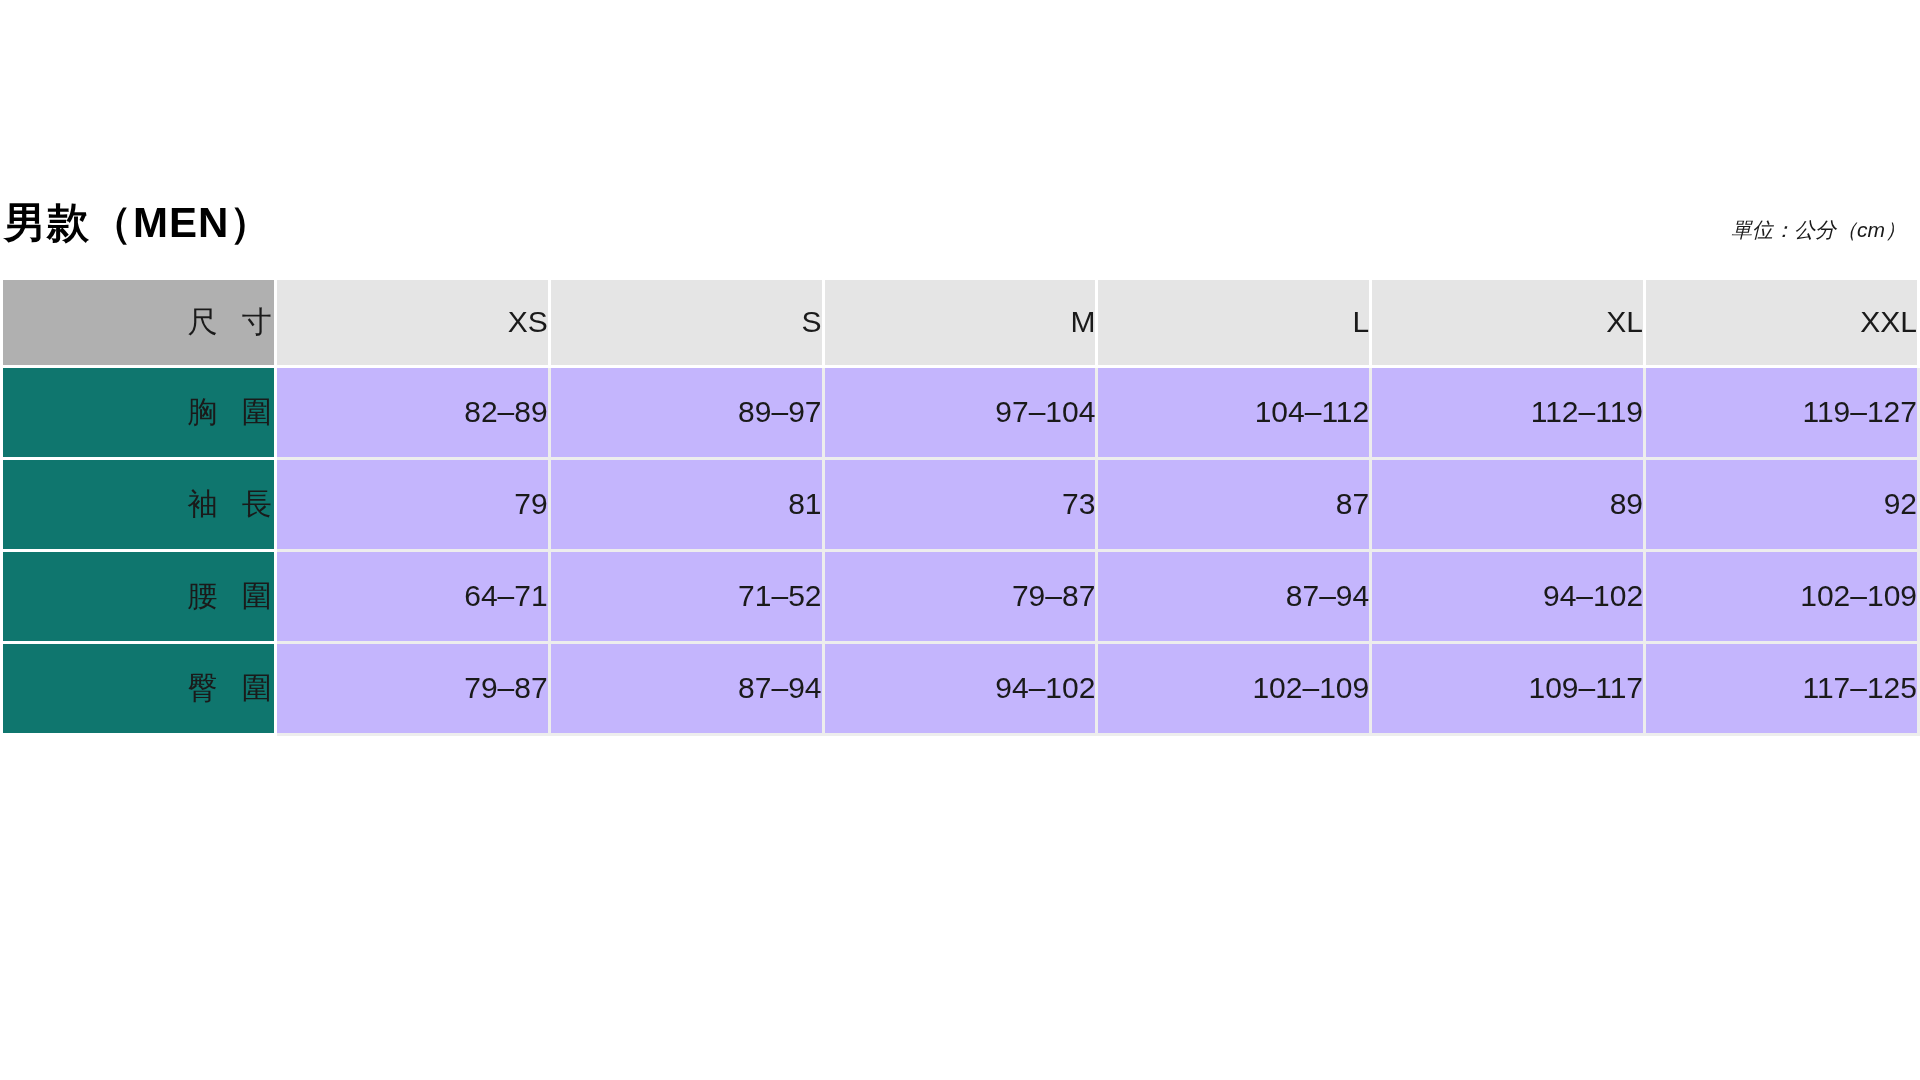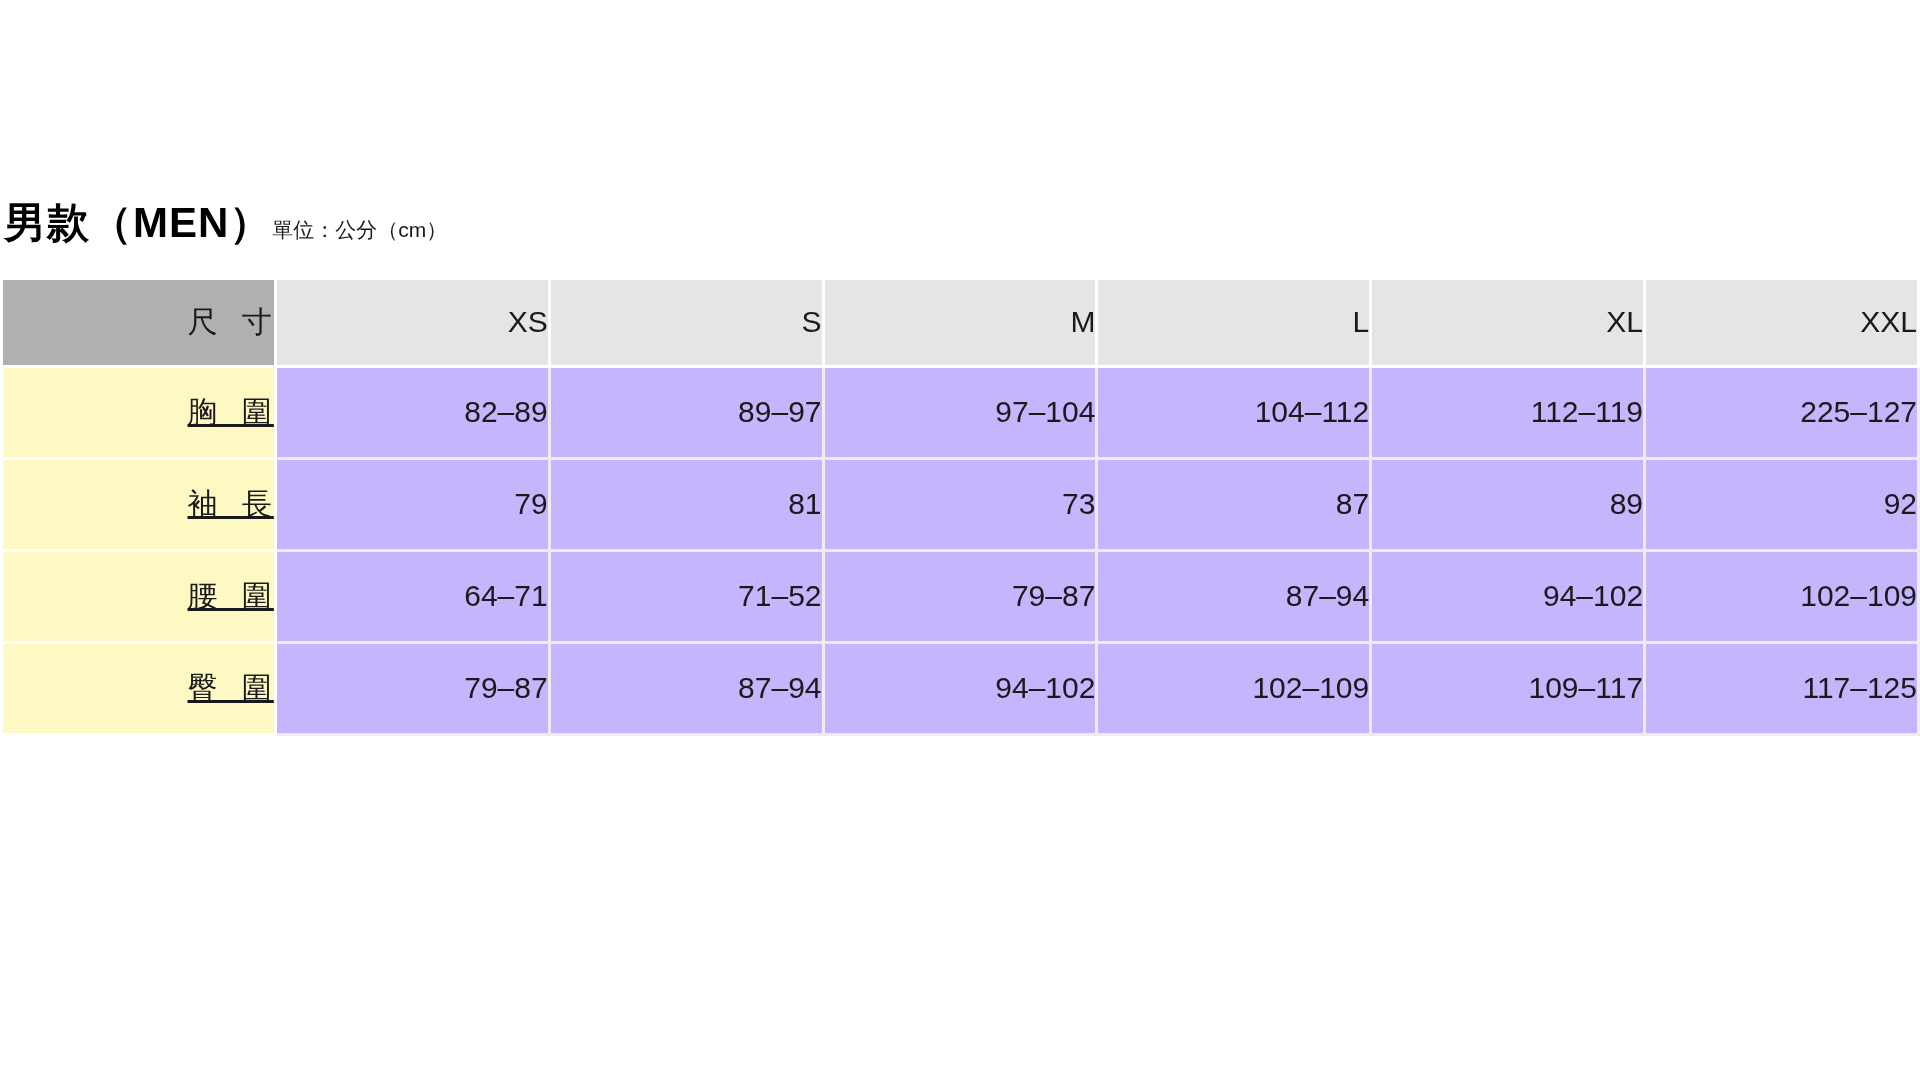--- a/index.html
+++ b/index.html
@@ -13,38 +13,39 @@
     color: #1a1a1a;
   }
   .page {
     position: relative;
     width: 1920px;
     height: 1080px;
     background: #ffffff;
   }
   .page-header {
     display: flex;
-    justify-content: flex-start;
+    justify-content: space-between;
     align-items: baseline;
     padding: 196px 14px 0 4px;
     box-sizing: border-box;
   }
   .page-title {
     margin: 0;
     font-size: 42px;
     line-height: 1.3;
     font-weight: 700;
     letter-spacing: 1px;
     color: #000000;
   }
   .unit-note {
     font-size: 21px;
     font-weight: 400;
     color: #1a1a1a;
     white-space: nowrap;
+    font-style: italic;
   }
   table.size-table {
     width: 1920px;
     margin-top: 26px;
     border-collapse: collapse;
     table-layout: fixed;
   }
   table.size-table th,
   table.size-table td {
     text-align: right;
@@ -60,25 +61,24 @@
   }
   th.corner-cell {
     height: 85px;
     background: #b0b0b0;
     border: 3px solid #ffffff;
     letter-spacing: 2px;
     word-spacing: 12px;
   }
   tbody th.row-label {
     height: 89px;
-    background: #fef9c3;
+    background: #0f766e;
     border: 3px solid #ffffff;
     letter-spacing: 2px;
     word-spacing: 12px;
-    text-decoration: underline;
   }
   td.data-cell {
     height: 89px;
     background: #c4b5fd;
     border: 3px solid #ededed;
   }
 </style>
 </head>
 <body>
 
@@ -104,21 +104,21 @@
     </thead>
     <tbody id="table-body">
 
     <tr>
           <th class="row-label">胸 圍</th>
           <td class="data-cell">82–89</td>
           <td class="data-cell">89–97</td>
           <td class="data-cell">97–104</td>
           <td class="data-cell">104–112</td>
           <td class="data-cell">112–119</td>
-          <td class="data-cell">225–127</td>
+          <td class="data-cell">119–127</td>
         </tr>
         <tr>
           <th class="row-label">袖 長</th>
           <td class="data-cell">79</td>
           <td class="data-cell">81</td>
           <td class="data-cell">73</td>
           <td class="data-cell">87</td>
           <td class="data-cell">89</td>
           <td class="data-cell">92</td>
         </tr>

